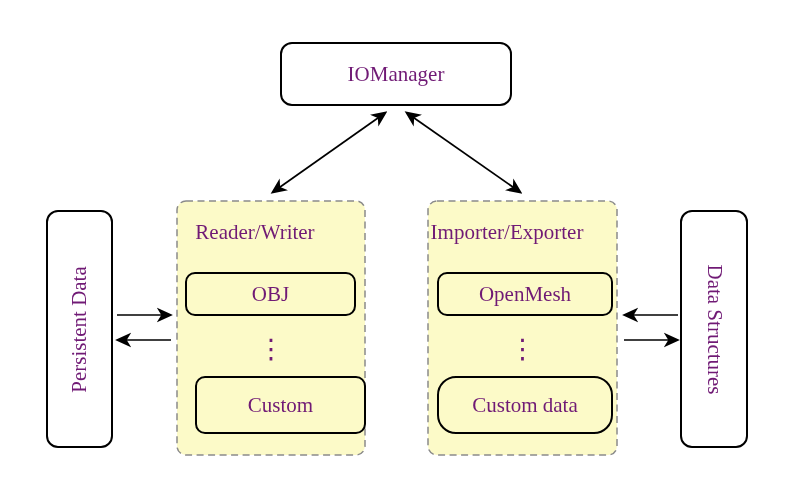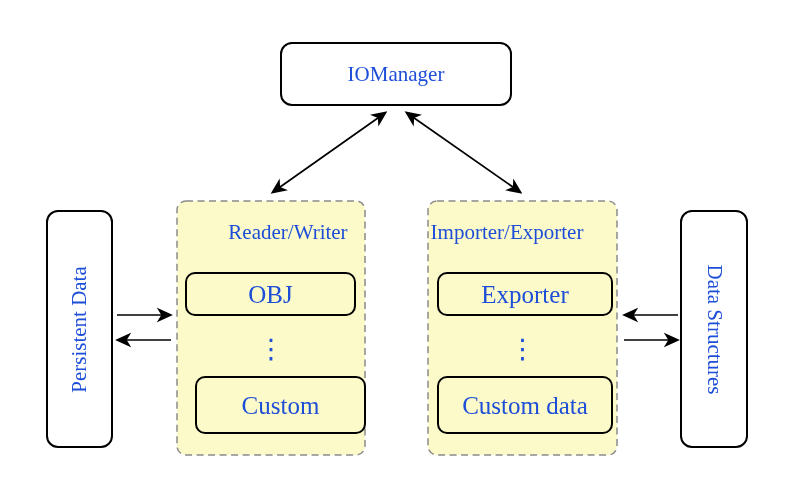--- a/index.html
+++ b/index.html
@@ -2,21 +2,21 @@
 <html><head>
 <meta charset="utf-8">
 <style>
   html, body { margin: 0; padding: 0; background: #ffffff; }
   #stage {
     position: relative;
     width: 800px;
     height: 489px;
     background: #ffffff;
     font-family: "Liberation Serif", "DejaVu Serif", serif;
-    color: #1d4ed8;
+    color: #701a75;
     overflow: hidden;
   }
   #stage svg.gfx {
     position: absolute;
     left: 0; top: 0;
     width: 800px; height: 489px;
   }
   .node {
     position: absolute;
     background: #ffffff;
@@ -32,40 +32,40 @@
   #persistent { left: 46px;  top: 210px; width: 67px; height: 238px; }
   #datastruct { left: 680px; top: 210px; width: 68px; height: 238px; }
   .vtext-ccw { transform: rotate(-90deg); white-space: nowrap; }
   .vtext-cw  { transform: rotate(90deg);  white-space: nowrap; }
   .group-title {
     position: absolute;
     text-align: center;
     font-size: 21px;
     line-height: 26px;
   }
-  #title-rw { left: 177px; top: 219px; width: 156px; padding-left: 33px; }
+  #title-rw { left: 177px; top: 219px; width: 156px; }
   #title-ie { left: 428px; top: 219px; width: 158px; }
   .inner {
     position: absolute;
     background: #FCFAC8;
     border: 2.6px solid #000;
     border-radius: 10px;
     display: flex;
     flex-direction: column;
     align-items: center;
     justify-content: center;
-    font-size: 25px;
+    font-size: 21px;
     line-height: 25px;
     text-align: center;
     box-sizing: border-box;
   }
   #obj        { left: 185px; top: 272px; width: 171px; height: 44px; }
   #customfile { left: 195px; top: 376px; width: 171px; height: 58px; }
   #openmesh   { left: 437px; top: 272px; width: 176px; height: 44px; }
-  #customdata { left: 437px; top: 376px; width: 176px; height: 58px; }
+  #customdata { left: 437px; top: 376px; width: 176px; height: 58px; border-radius: 19px; }
   .vdots {
     position: absolute;
     text-align: center;
     font-family: "DejaVu Sans", sans-serif;
     font-size: 27px;
     line-height: 36px;
     height: 36px;
   }
   #dots-rw { left: 177px; top: 331px; width: 188px; }
   #dots-ie { left: 428px; top: 331px; width: 189px; }
@@ -114,21 +114,21 @@
     <span>OBJ</span>
   </div>
 
   <div class="vdots" id="dots-rw">⋮</div>
 
   <div class="inner" id="customfile">
     <span>Custom</span>
   </div>
 
   <div class="inner" id="openmesh">
-    <span>Exporter</span>
+    <span>OpenMesh</span>
   </div>
 
   <div class="vdots" id="dots-ie">⋮</div>
 
   <div class="inner" id="customdata">
     <span>Custom data</span>
   </div>
 
 </div>
 

